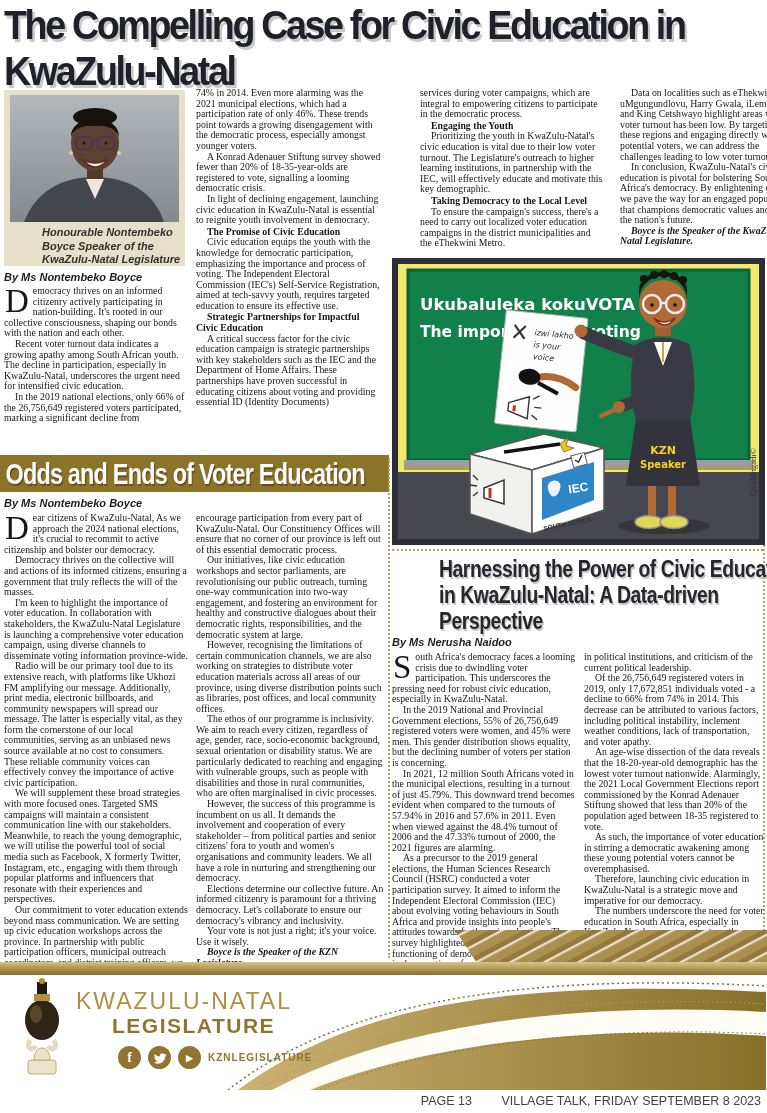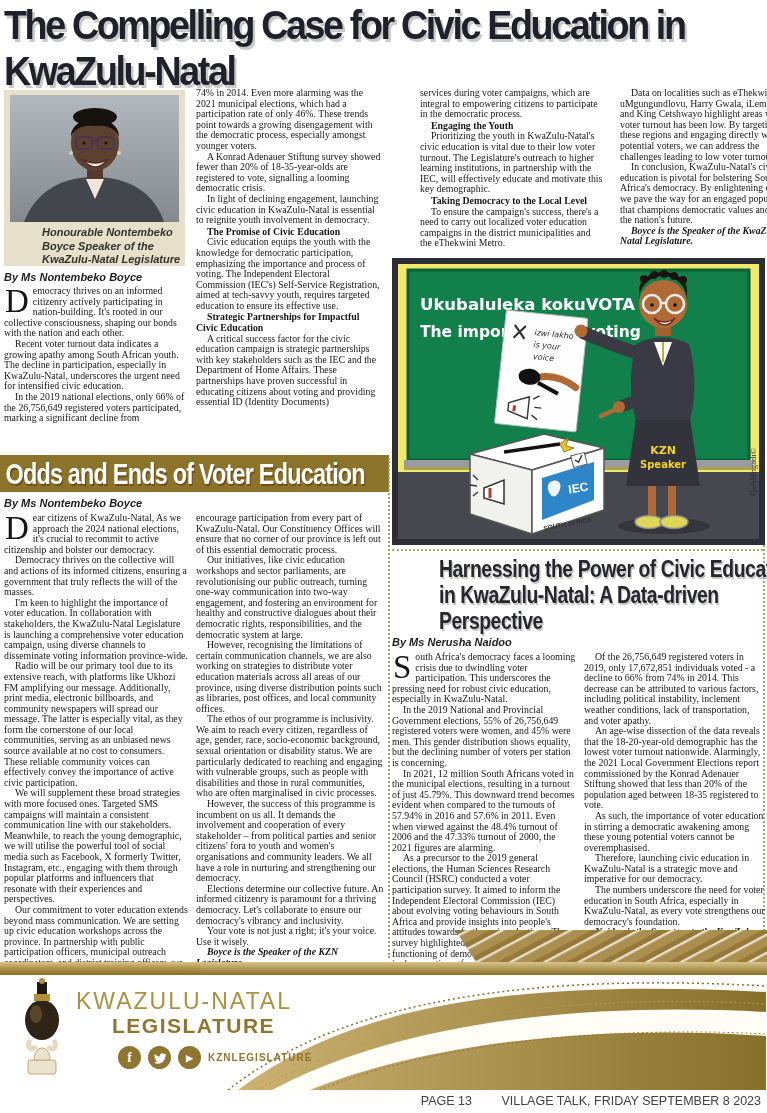--- a/index.html
+++ b/index.html
@@ -228,20 +228,21 @@
       <p class="par a3l">Perspective</p>
     </div>
   <div class="byline abs" style="left:392px;top:636px;">By Ms Nerusha Naidoo</div>
   <div class="abs" style="left:392px;top:652px;width:184px;">
       <p class="par d">South Africa's democracy faces a looming crisis due to dwindling voter participation. This underscores the pressing need for robust civic education, especially in KwaZulu-Natal.</p>
       <p class="par i">In the 2019 National and Provincial Government elections, 55% of 26,756,649 registered voters were women, and 45% were men. This gender distribution shows equality, but the declining number of voters per station is concerning.</p>
       <p class="par i">In 2021, 12 million South Africans voted in the municipal elections, resulting in a turnout of just 45.79%. This downward trend becomes evident when compared to the turnouts of 57.94% in 2016 and 57.6% in 2011. Even when viewed against the 48.4% turnout of 2006 and the 47.33% turnout of 2000, the 2021 figures are alarming.</p>
       <p class="par i">As a precursor to the 2019 general elections, the Human Sciences Research Council (HSRC) conducted a voter participation survey. It aimed to inform the Independent Electoral Commission (IEC) about evolving voting behaviours in South Africa and provide insights into people's attitudes towards forthcoming elections. The survey highlighted concerns about the functioning of democracy, a perceived deficit in democratic performance, low confidence</p>
     </div>
   <div class="abs" style="left:584px;top:652px;width:181px;">
+      <p class="par">in political institutions, and criticism of the current political leadership.</p>
       <p class="par i">Of the 26,756,649 registered voters in 2019, only 17,672,851 individuals voted - a decline to 66% from 74% in 2014. This decrease can be attributed to various factors, including political instability, inclement weather conditions, lack of transportation, and voter apathy.</p>
       <p class="par i">An age-wise dissection of the data reveals that the 18-20-year-old demographic has the lowest voter turnout nationwide. Alarmingly, the 2021 Local Government Elections report commissioned by the Konrad Adenauer Stiftung showed that less than 20% of the population aged between 18-35 registered to vote.</p>
       <p class="par i">As such, the importance of voter education in stirring a democratic awakening among these young potential voters cannot be overemphasised.</p>
       <p class="par i">Therefore, launching civic education in KwaZulu-Natal is a strategic move and imperative for our democracy.</p>
       <p class="par i">The numbers underscore the need for voter education in South Africa, especially in KwaZulu-Natal, as every vote strengthens our democracy's foundation.</p>
       <p class="par a">Naidoo is the Secretary to the KwaZulu-Natal Legislature.</p>
     </div>
 
   <div class="goldbar abs" style="left:0;top:962px;width:767px;height:13px;z-index:4;"></div>
   <div class="footer-white abs" style="left:0;top:975px;width:767px;height:115px;z-index:5;"></div>

